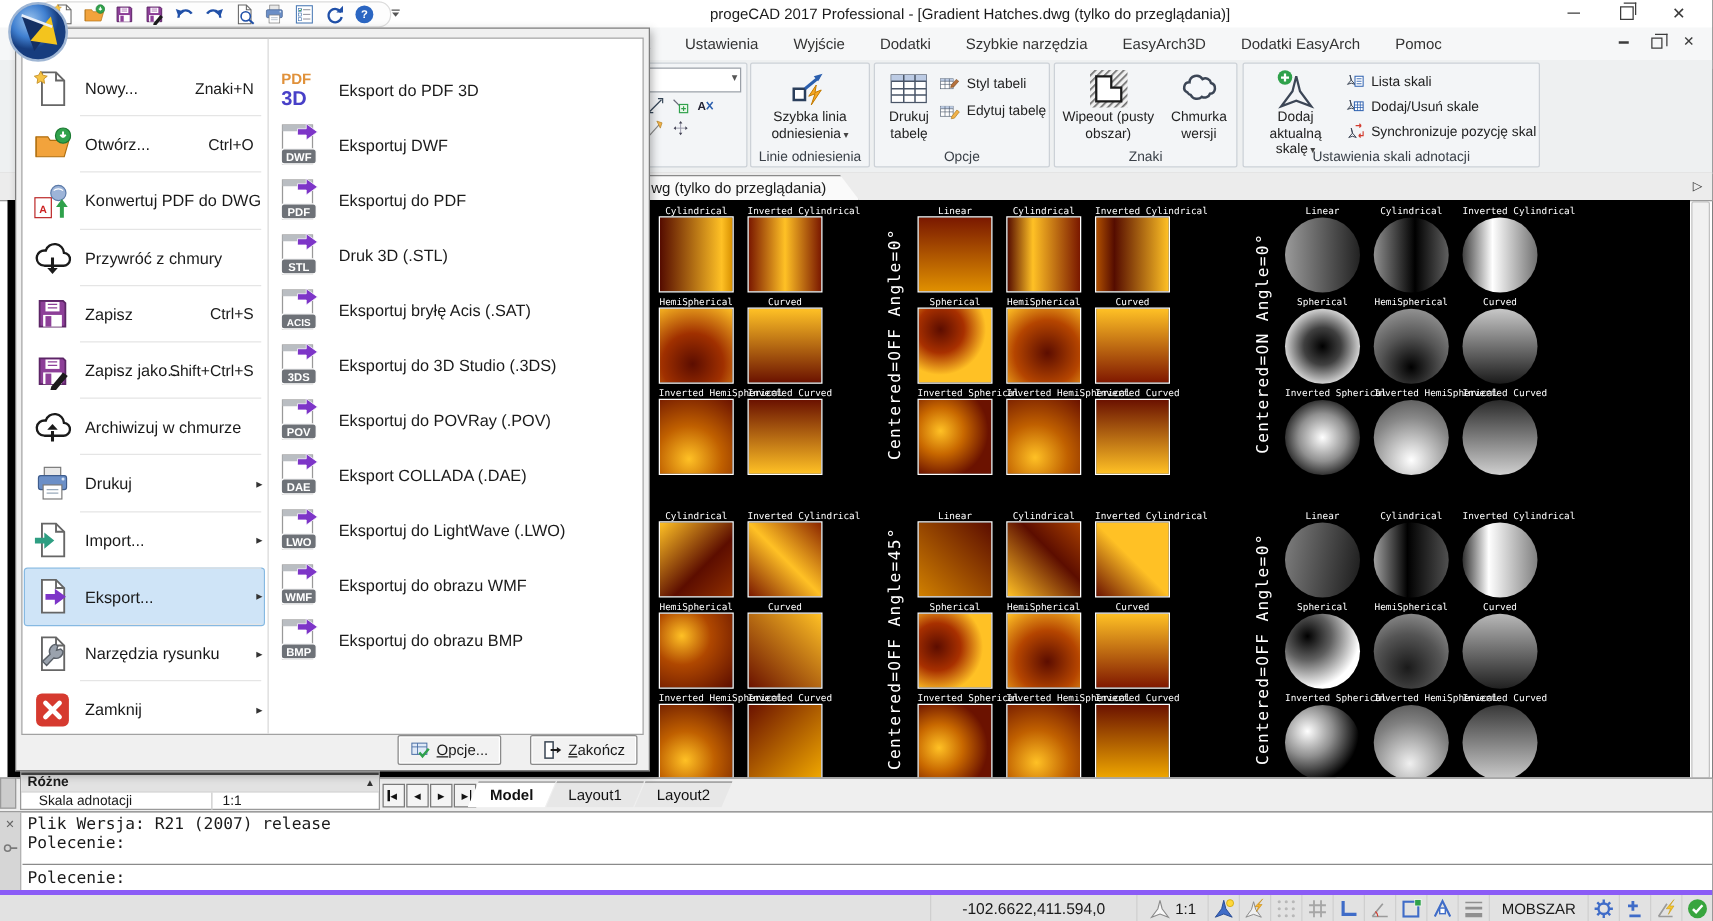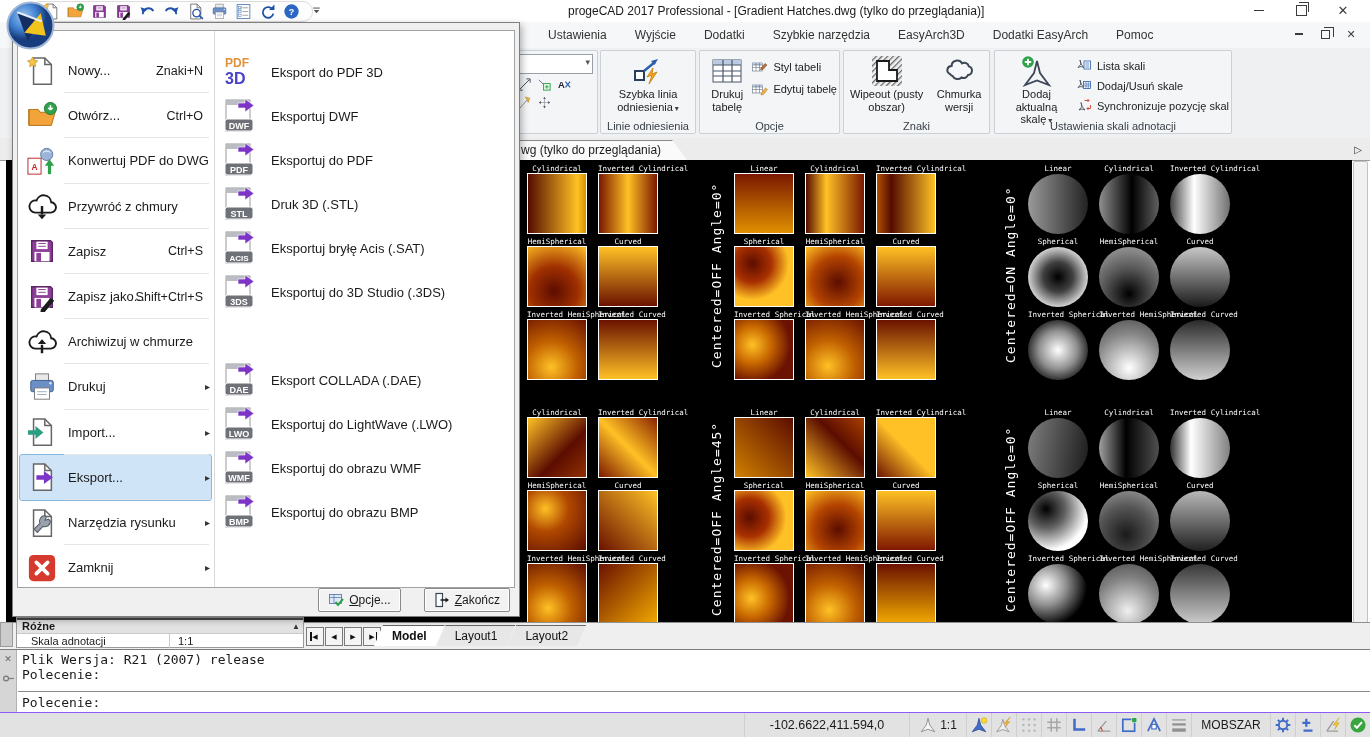--- a/index.html
+++ b/index.html
@@ -89,21 +89,21 @@
   
   .cmd{position:absolute;left:0;top:649px;right:0;height:63px;background:#fff;border-top:1px solid #7e7e7e;box-sizing:border-box}
   .cmd-gutter{position:absolute;left:0;top:0;width:17px;height:100%;background:#d6d6d6;border-right:1px solid #b2b2b2;box-sizing:border-box}
   .cmd-x{display:block;text-align:center;font-size:9px;color:#666;margin-top:4px}
   .cmd-pin{display:block;width:13px;height:13px;margin:8px auto 0}
   .cmd-hist{position:absolute;left:22px;top:2px;font:13px "DejaVu Sans Mono",monospace;line-height:15px;white-space:pre}
   .cmd-sep{position:absolute;left:18px;right:0;top:41px;border-top:1px solid #8a8a8a}
   .cmd-input{position:absolute;left:22px;top:45px;font:13px "DejaVu Sans Mono",monospace;white-space:pre}
 
   
-  .statusbar{position:absolute;left:0;top:712px;right:0;height:25px;background:#e2e2e2;border-top:1px solid #8b5cf6;
+  .statusbar{position:absolute;left:0;top:712px;right:0;height:25px;background:#e2e2e2;border-top:4px solid #8b5cf6;
              display:flex;justify-content:flex-end;align-items:stretch;box-sizing:border-box}
   .scell{display:flex;align-items:center;justify-content:center;border-left:1px solid #cfcfcf;padding:0 3px;gap:3px}
   .sicon{width:18px;height:18px}
   .scoords{width:158px;font-size:12.5px}
   .sscale{width:50px;font-size:12px}
   .smode{width:72px;font-size:12px}
 
   
   .fmenu{position:absolute;left:12px;top:22px;width:508px;height:595px;background:#f0f0f0;border:1px solid #7e7e7e;
          box-shadow:2px 3px 7px rgba(0,0,0,.3);z-index:50;box-sizing:border-box}
@@ -1043,20 +1043,32 @@
             <svg viewBox="0 0 34 34" width="100%" height="100%">
               <rect x="2" y="1" width="24" height="31" fill="#fff" stroke="#999"></rect>
               <rect x="2" y="1" width="24" height="5" fill="#b9bdc2"></rect>
               <path d="M14 4h7V0l9 6.5L21 13V9h-7z" fill="#7d35c8" stroke="#fff" stroke-width=".6"></path>
               <rect x="1" y="20" width="28" height="12" rx="2.5" fill="#6e7278" stroke="#fff"></rect>
               <text x="15" y="29.5" font-size="9" font-weight="bold" fill="#fff" text-anchor="middle" font-family="Liberation Sans,sans-serif">3DS</text>
             </svg>
           </span>
           <span class="fs-label">Eksportuj do 3D Studio (.3DS)</span>
         </div>
+        <div class="fs-item" style="top: 283px;">
+          <span class="bicon icwrap">
+            <svg viewBox="0 0 34 34" width="100%" height="100%">
+              <rect x="2" y="1" width="24" height="31" fill="#fff" stroke="#999"></rect>
+              <rect x="2" y="1" width="24" height="5" fill="#b9bdc2"></rect>
+              <path d="M14 4h7V0l9 6.5L21 13V9h-7z" fill="#7d35c8" stroke="#fff" stroke-width=".6"></path>
+              <rect x="1" y="20" width="28" height="12" rx="2.5" fill="#6e7278" stroke="#fff"></rect>
+              <text x="15" y="29.5" font-size="9" font-weight="bold" fill="#fff" text-anchor="middle" font-family="Liberation Sans,sans-serif">POV</text>
+            </svg>
+          </span>
+          <span class="fs-label">Eksportuj do POVRay (.POV)</span>
+        </div>
         <div class="fs-item" style="top: 327px;">
           <span class="bicon icwrap">
             <svg viewBox="0 0 34 34" width="100%" height="100%">
               <rect x="2" y="1" width="24" height="31" fill="#fff" stroke="#999"></rect>
               <rect x="2" y="1" width="24" height="5" fill="#b9bdc2"></rect>
               <path d="M14 4h7V0l9 6.5L21 13V9h-7z" fill="#7d35c8" stroke="#fff" stroke-width=".6"></path>
               <rect x="1" y="20" width="28" height="12" rx="2.5" fill="#6e7278" stroke="#fff"></rect>
               <text x="15" y="29.5" font-size="9" font-weight="bold" fill="#fff" text-anchor="middle" font-family="Liberation Sans,sans-serif">DAE</text>
             </svg>
           </span>

